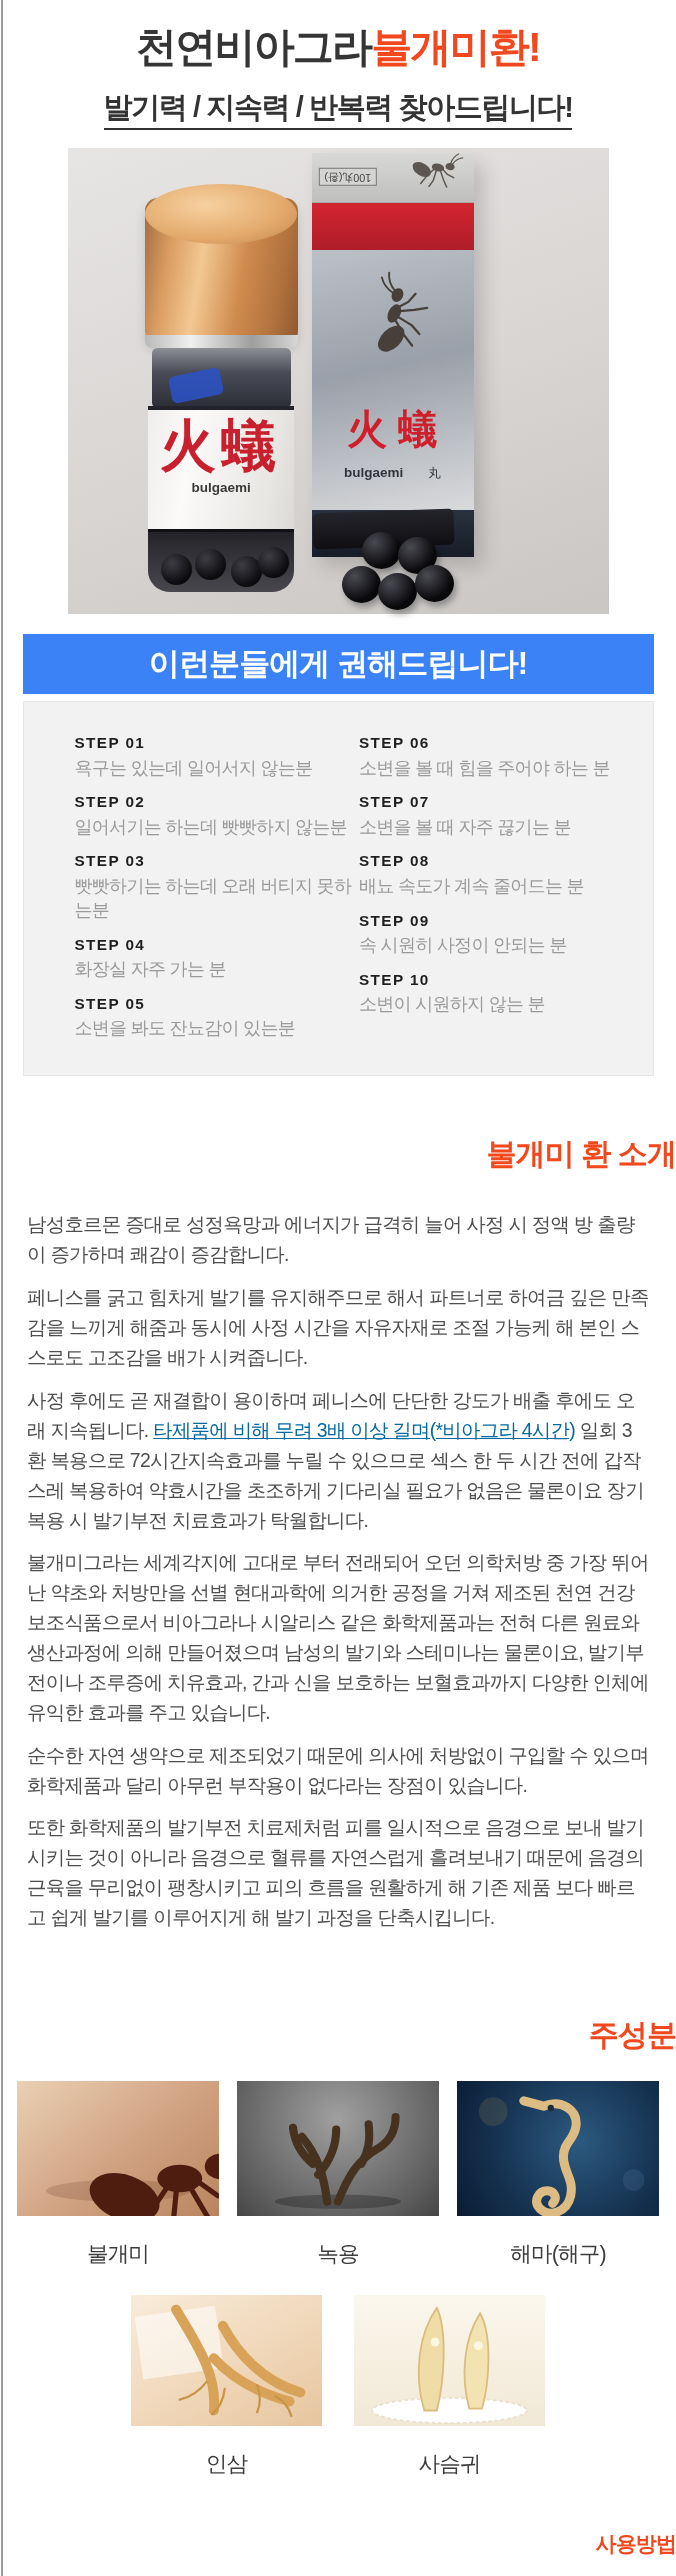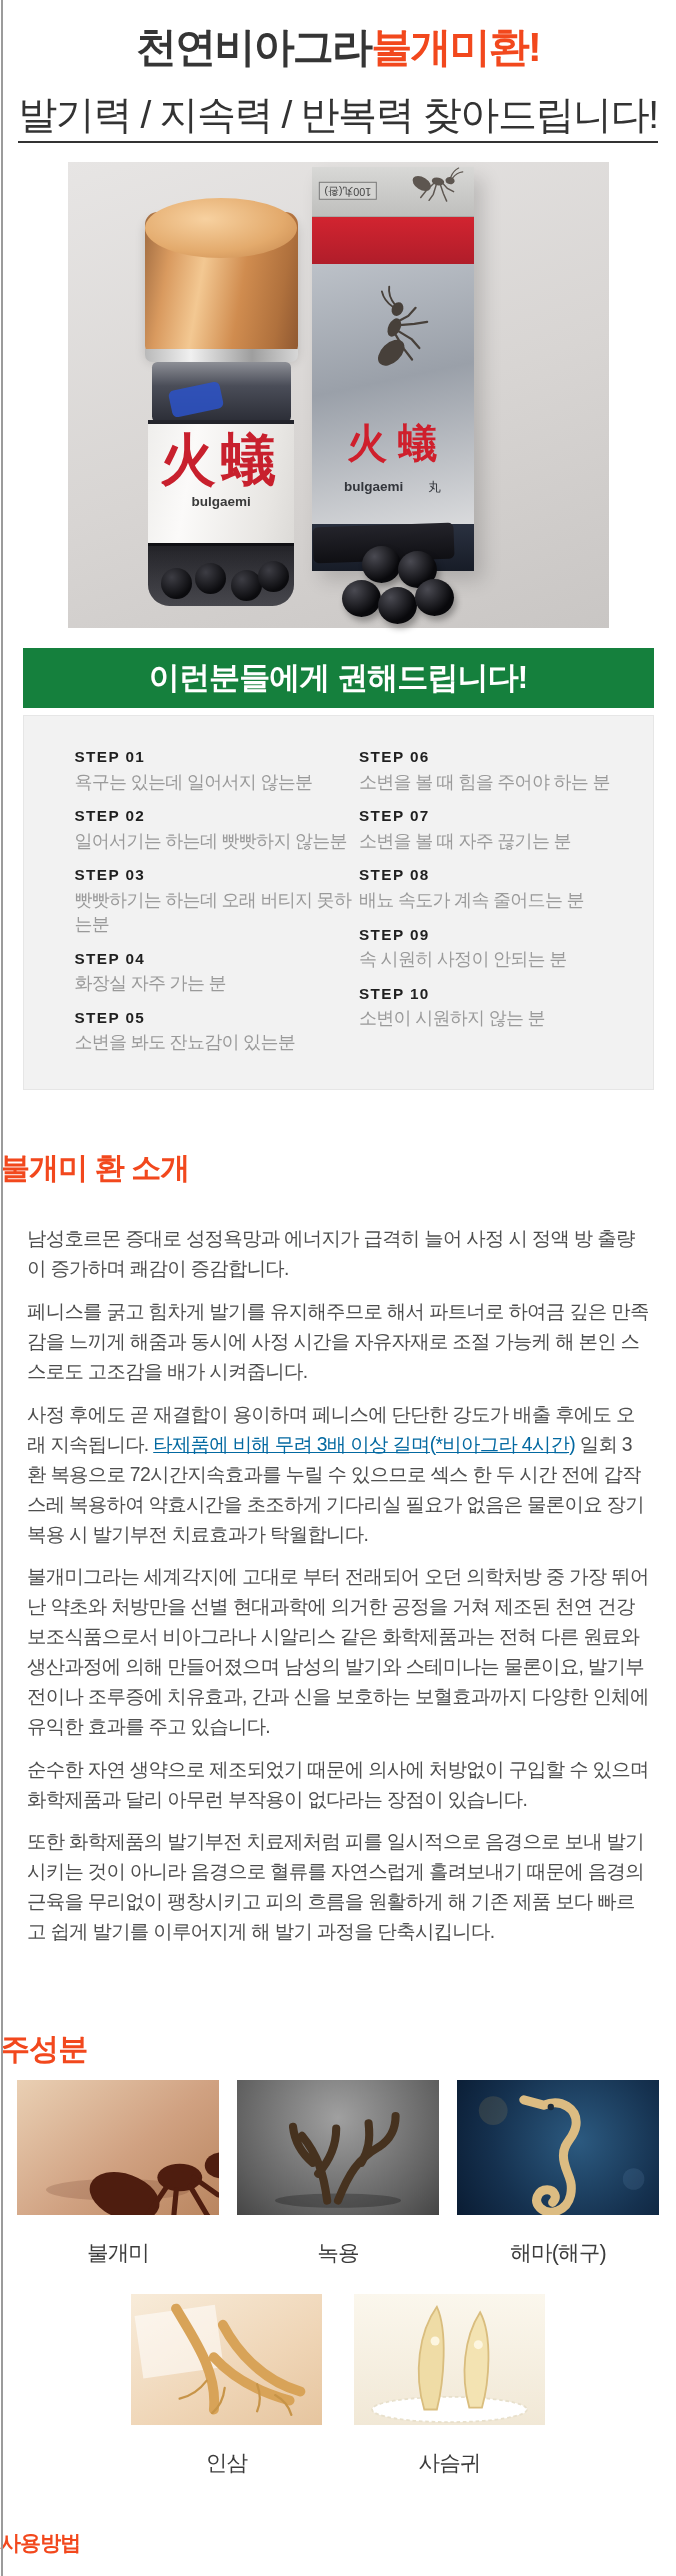--- a/index.html
+++ b/index.html
@@ -4,21 +4,21 @@
 <style>
   html,body{margin:0;padding:0;background:#fff;}
   .page{position:relative;width:676px;min-height:2576px;background:#fff;overflow:hidden;
         font-family:"Liberation Sans","DejaVu Sans",sans-serif;color:#3a3a3a;}
   .left-border{position:absolute;left:0.9px;top:0;width:1.8px;height:100%;background:#9b9b9b;}
 
   
   .hdr{padding-top:25px;text-align:center;}
   .title{margin:0;font-size:41px;font-weight:800;letter-spacing:-1.8px;color:#353535;line-height:1.1;}
   .t-accent{color:#f2481d;}
-  .subtitle{margin:18px 0 13px;font-size:39px;font-weight:400;color:#333;letter-spacing:-1.4px;}
+  .subtitle{margin:18px 0 13px;font-size:29px;font-weight:700;color:#333;letter-spacing:-1.4px;}
   .subtitle .u{border-bottom:2.7px solid #333;padding-bottom:4.5px;}
 
   
   .photo{position:relative;width:541px;height:466px;margin:20px auto 0;
          background:linear-gradient(160deg,#e7e5e4,#d8d5d3 55%,#c9c6c4);}
   .box{position:absolute;left:244px;top:5.4px;width:162px;height:402px;box-shadow:9px 10.8px 18px rgba(0,0,0,.16);}
   .box-lid{position:relative;height:49px;background:linear-gradient(180deg,#d8d8d6,#bfbfbd);border-bottom:0.9px solid #a8a8a6;overflow:hidden;}
   .lid-tag{position:absolute;left:7.2px;top:14.4px;transform:rotate(180deg);font-size:10.8px;color:#444;
            border:0.9px solid #777;padding:0.9px 4.5px;background:#d4d4d2;}
   .lid-ant{position:absolute;right:7.2px;top:-7.2px;width:58px;height:43px;color:#5d5650;transform:rotate(12deg);}
@@ -53,38 +53,38 @@
   .label-roman{margin-top:7.2px;font-size:13.5px;font-weight:700;color:#3a3a3a;}
   .glass-bottom{position:absolute;left:0;right:0;bottom:0;height:60px;
                 background:linear-gradient(180deg,rgba(190,190,196,.10),rgba(228,228,234,.22));}
   .gpill{position:absolute;width:31px;height:31px;border-radius:50%;
          background:radial-gradient(circle at 35% 30%,#3d3d44,#0b0b0e 70%);}
   .pills{position:absolute;left:269px;top:384px;width:126px;height:79px;}
   .pill{position:absolute;width:39px;height:37px;border-radius:50%;box-shadow:2.7px 4.5px 6.3px rgba(0,0,0,.30);
         background:radial-gradient(circle at 32% 28%,#4a4a52,#09090c 65%);}
 
   
-  .banner{margin:20px 22.5px 0;height:60px;line-height:60px;background:#15803d;color:#fff;text-align:center;
+  .banner{margin:20px 22.5px 0;height:60px;line-height:60px;background:#3b82f6;color:#fff;text-align:center;
           font-size:31px;font-weight:800;letter-spacing:-0.9px;}
 
   
   .steps-box{margin:7.2px 22.5px 0;background:#f2f2f2;border:0.9px solid #e6e6e6;padding:32px 9px 21.6px 51px;
              display:flex;}
   .steps-col{flex:1;}
   .step{margin-bottom:13.5px;}
   .step-label{font-size:15.3px;font-weight:800;color:#1f1f1f;letter-spacing:1.4px;}
   .step-text{margin-top:3.6px;font-size:18px;color:#9a9a9a;letter-spacing:-0.7px;}
 
   
-  .sec-heading{text-align:left;color:#f2481d;font-size:30px;font-weight:800;letter-spacing:-0.9px;margin:58px 0 34px;}
+  .sec-heading{text-align:right;color:#f2481d;font-size:30px;font-weight:800;letter-spacing:-0.9px;margin:58px 0 34px;}
   .intro p{margin:0 27px 12.6px;font-size:19.4px;line-height:30px;color:#4e4e4e;letter-spacing:-0.7px;}
   .red-u{color:#0369a1;text-decoration:underline;}
 
   
-  .ingredients .sec-heading{margin:83px 0 10px;}
+  .ingredients .sec-heading{margin:83px 0 25px;}
   .ing-row{display:flex;justify-content:center;gap:18px;}
   .ing-row.row2{margin-top:27px;gap:32px;}
   .tile{margin:0;text-align:center;}
   .tile-img{width:202px;height:135px;overflow:hidden;}
   .row2 .tile-img{width:191px;height:131px;}
   .tile-img svg{width:100%;height:100%;display:block;}
   .tile figcaption{margin-top:23px;font-size:21.6px;color:#3c3c3c;letter-spacing:-0.9px;}
   .bg-ant{background:linear-gradient(140deg,#ead0b4,#d0a181 55%,#b9855f);}
   .bg-antler{background:radial-gradient(ellipse at 50% 28%,#a0a0a0,#5e5e5e 75%,#454545);}
   .bg-seahorse{background:radial-gradient(circle at 60% 45%,#2c5a80,#15314f 60%,#0a1c33);}

